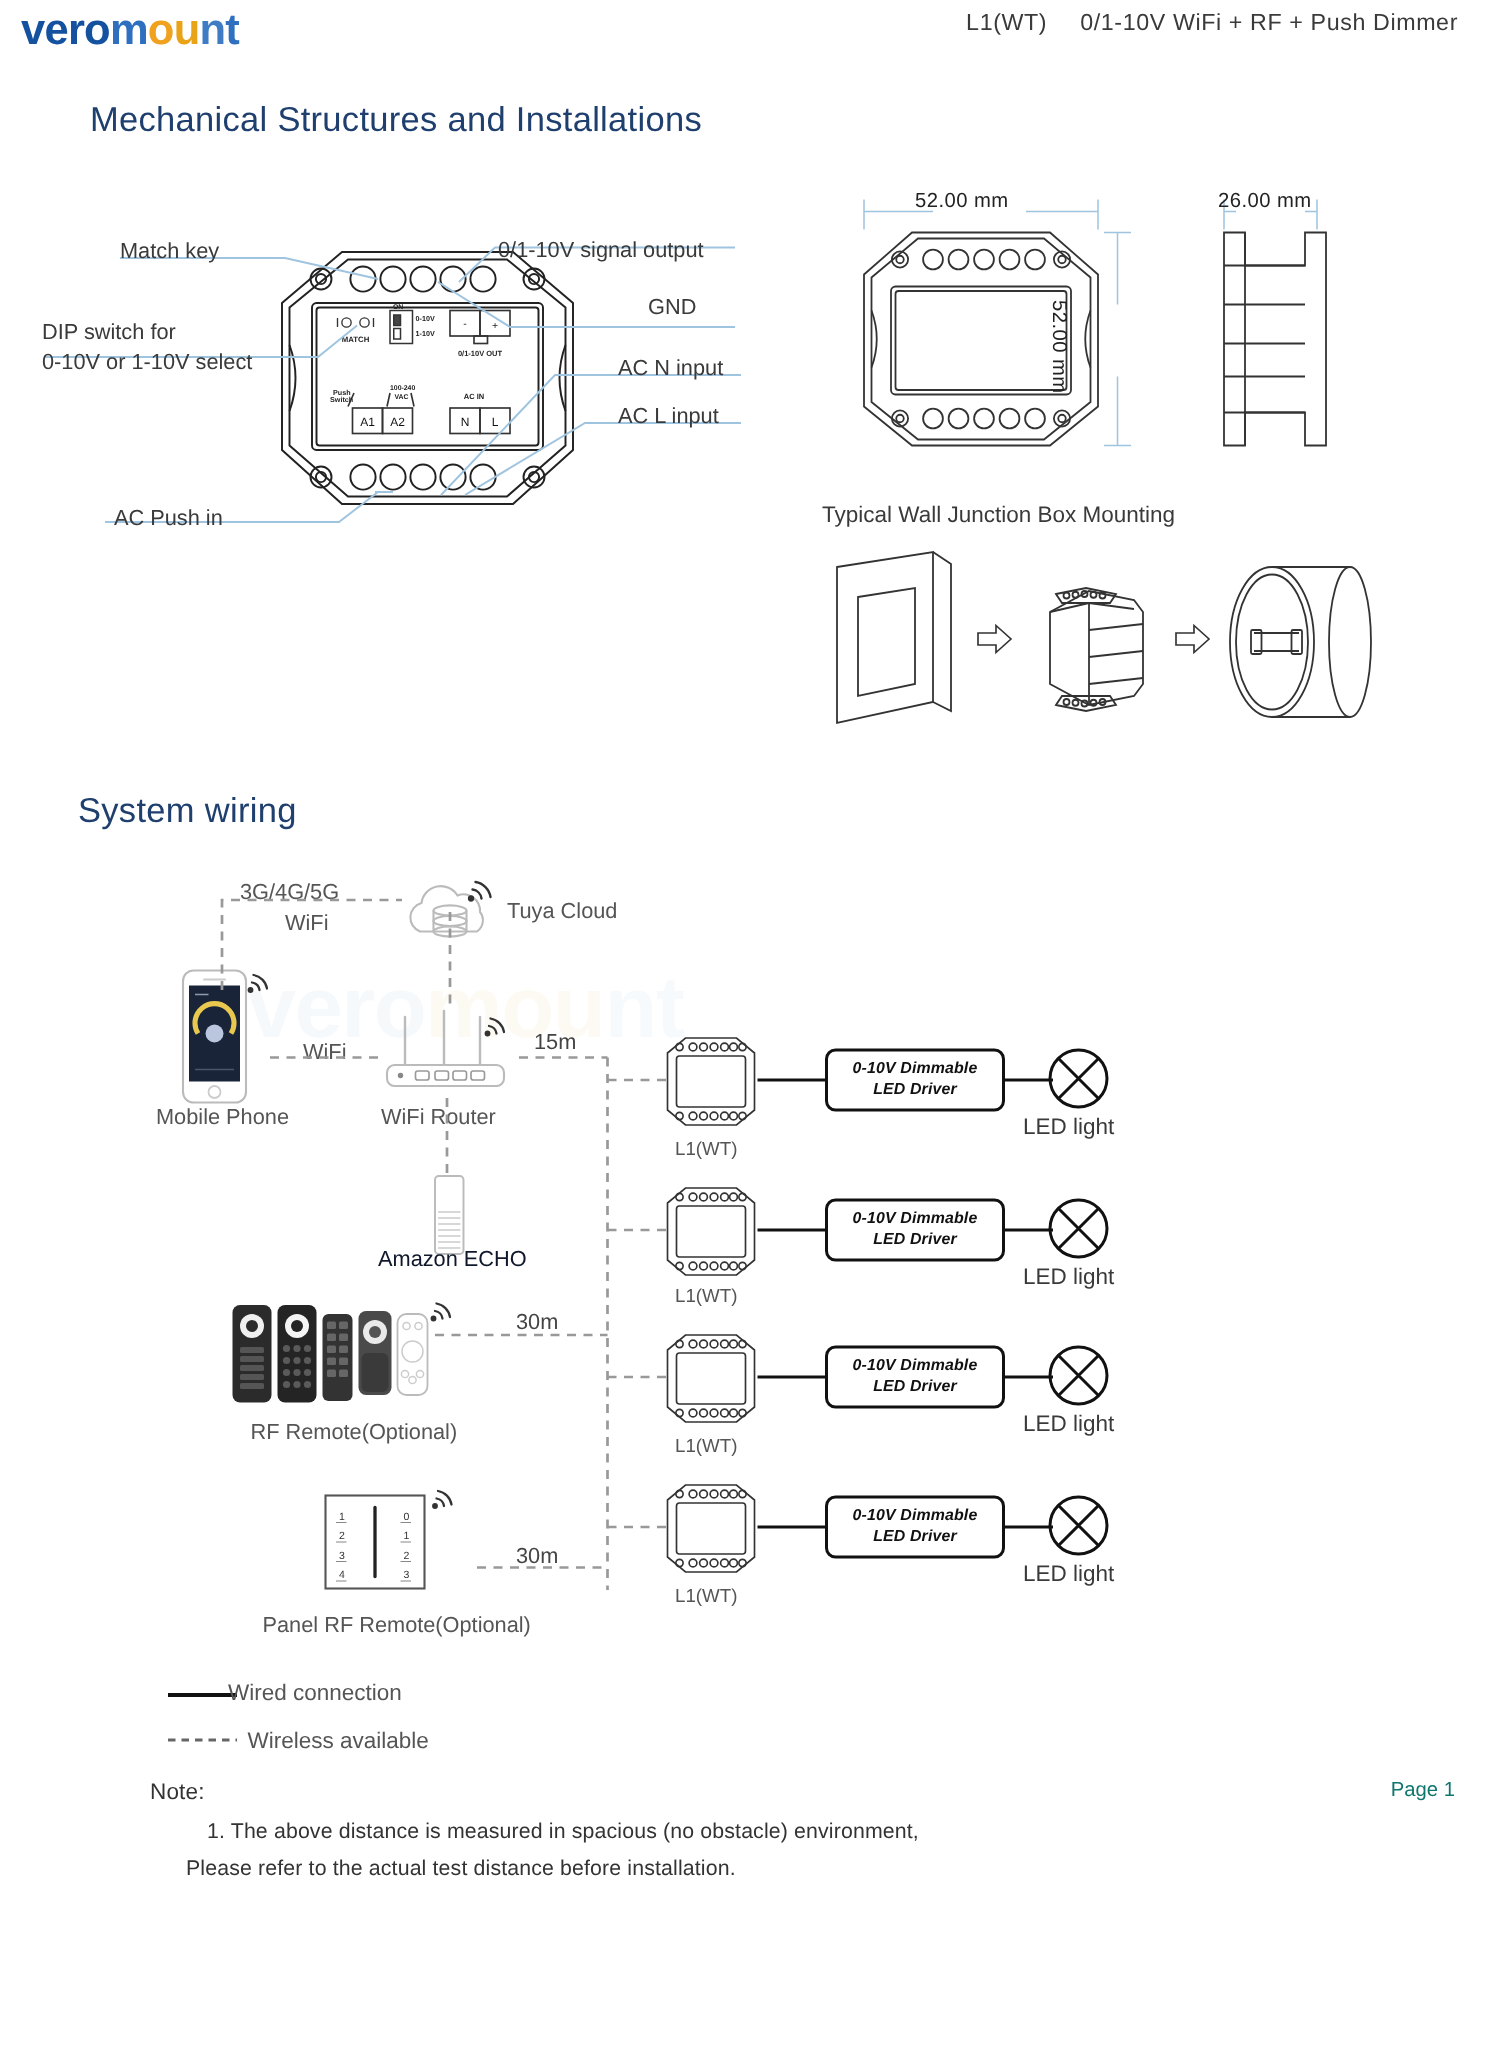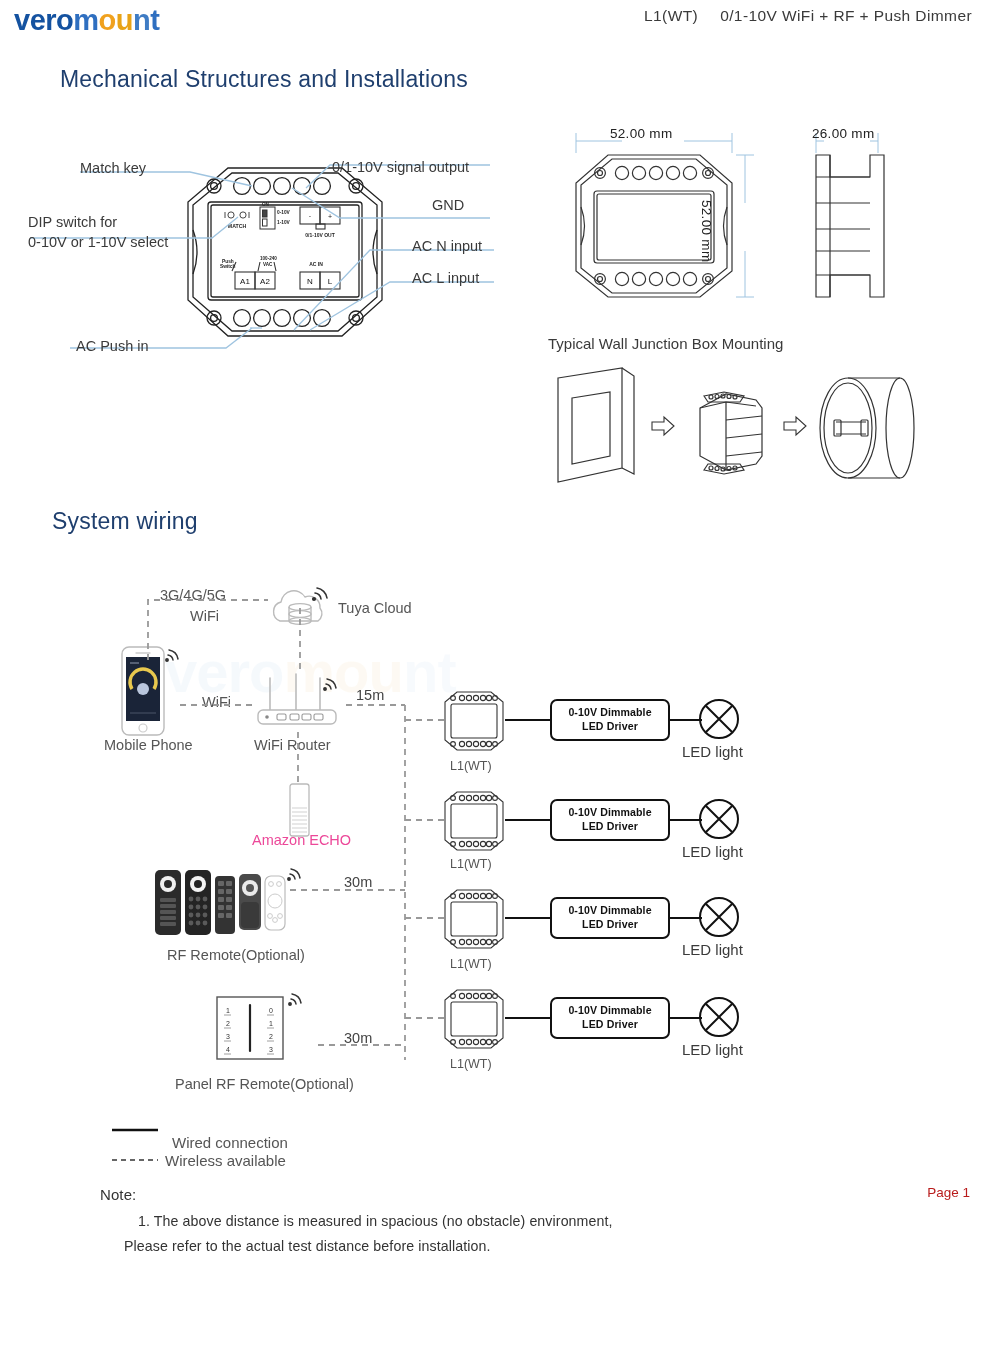--- a/index.html
+++ b/index.html
@@ -34,29 +34,30 @@
     opacity:0.13; pointer-events:none; user-select:none;
   }
 
   
   .driver {
     position:absolute; width:120px; height:42px;
     border:2.2px solid #111; border-radius:7px;
     display:flex; flex-direction:column; align-items:center; justify-content:center;
     font-size:10.6px; font-weight:700; color:#111; line-height:1.32; background:#fff;
     letter-spacing:0.1px;
+    font-style:italic;
   }
   .ledlabel { position:absolute; font-size:15px; color:#3a3a3a; white-space:nowrap; }
   .devlabel { position:absolute; font-size:12.5px; color:#555; white-space:nowrap; }
   .distlabel { position:absolute; font-size:14.5px; color:#444; white-space:nowrap; }
   .wire { position:absolute; background:#111; height:2.2px; }
 
   .legend-txt { position:absolute; font-size:15px; color:#555; }
   .note-txt { position:absolute; font-size:14.2px; color:#333; white-space:nowrap; letter-spacing:0.1px; }
-  .pagenum { position:absolute; right:30px; bottom:22px; font-size:13.5px; color:#b91c1c; }
+  .pagenum { position:absolute; right:30px; bottom:22px; font-size:13.5px; color:#0f766e; }
 </style>
 </head>
 <body>
 
 <div class="page">
 
   <div class="logo">
     <span style="color:#1452a0">vero</span><span style="color:#2f6fc0">m</span><span style="color:#f0a11e">o</span><span style="color:#e8a317">u</span><span style="color:#3f7cc4">n</span><span style="color:#2f6fc0">t</span>
   </div>
 
@@ -267,21 +268,21 @@
       <ellipse cx="300" cy="68" rx="28" ry="50"></ellipse>
       <ellipse cx="300" cy="68" rx="24" ry="45"></ellipse>
       <path d="M300,18 L352,18 M300,118 L352,118"></path>
       <ellipse cx="352" cy="68" rx="14" ry="50"></ellipse>
       <path d="M288,62 L318,62 M288,74 L318,74"></path>
       <rect x="286" y="60" width="7" height="16" rx="1"></rect>
       <rect x="313" y="60" width="7" height="16" rx="1"></rect>
     </g>
   </svg>
 
-  <div class="h1" style="left:52px; top:508px;">System wiring</div>
+  <div class="h1" style="left:52px; top:527px;">System wiring</div>
 
   <div class="watermark">
     <span style="color:#b9d4ee">vero</span><span style="color:#f3d8a8">mou</span><span style="color:#c9dcf0">nt</span>
   </div>
 
   <svg style="left:268px; top:585px;" width="70" height="46">
     <g fill="none" stroke="#bbb" stroke-width="1.4">
       <path d="M12,36 a10,10 0 0,1 1,-19 a13,13 0 0,1 24,-5 a11,11 0 0,1 15,11 a9,9 0 0,1 -2,13 Z"></path>
       <ellipse cx="32" cy="22" rx="11" ry="3.4"></ellipse>
       <ellipse cx="32" cy="29" rx="11" ry="3.4"></ellipse>
@@ -338,21 +339,21 @@
   </svg>
   <div class="lbl" style="left:254px; top:735px; color:#555;">WiFi Router</div>
   <div class="lbl" style="left:202px; top:692px; color:#555;">WiFi</div>
 
   <svg style="left:285px; top:782px;" width="30" height="58">
     <rect x="5" y="2" width="19" height="52" rx="2.5" fill="#fff" stroke="#bbb" stroke-width="1.3"></rect>
     <g stroke="#ccc" stroke-width="0.9">
       <path d="M7,26 h15 M7,30 h15 M7,34 h15 M7,38 h15 M7,42 h15 M7,46 h15 M7,50 h15"></path>
     </g>
   </svg>
-  <div class="lbl" style="left:252px; top:830px; color:#ec4899;">Amazon ECHO</div>
+  <div class="lbl" style="left:252px; top:830px; color:#0f172a;">Amazon ECHO</div>
 
   <svg style="left:155px; top:868px;" width="130" height="70">
     <g>
       <rect x="0" y="2" width="26" height="65" rx="5" fill="#2b2b2b"></rect>
       <circle cx="13" cy="16" r="8" fill="#f0f0f0"></circle>
         <circle cx="13" cy="16" r="4" fill="#2b2b2b"></circle>
       <g fill="#555">
           <rect x="5" y="30" width="16" height="4" rx="1"></rect>
           <rect x="5" y="36" width="16" height="4" rx="1"></rect>
           <rect x="5" y="42" width="16" height="4" rx="1"></rect>
@@ -602,21 +603,21 @@
   <svg style="left:698px; top:996px;" width="44" height="44">
     <circle cx="21" cy="21" r="19" fill="none" stroke="#111" stroke-width="2"></circle>
     <path d="M8,8 L34,34 M34,8 L8,34" stroke="#111" stroke-width="2"></path>
   </svg>
   <div class="ledlabel" style="left:682px; top:1041px;">LED light</div>
 
   <svg style="left:110px; top:1122px;" width="60" height="48">
     <path d="M2,8 L48,8" stroke="#111" stroke-width="2.6"></path>
     <path d="M2,38 L48,38" stroke="#666" stroke-width="2" stroke-dasharray="5,4"></path>
   </svg>
-  <div class="legend-txt" style="left:172px; top:1120px;margin-top:14px;">Wired connection</div>
+  <div class="legend-txt" style="left:152px; top:1120px;">Wired connection</div>
   <div class="legend-txt" style="left:165px; top:1152px;">Wireless available</div>
 
   <div class="note-txt" style="left:100px; top:1186px; font-size:15px;">Note:</div>
   <div class="note-txt" style="left:112px; top:1213px;margin-left:26px;">1. The above distance is measured in spacious (no obstacle) environment,</div>
   <div class="note-txt" style="left:124px; top:1238px;">Please refer to the actual test distance before installation.</div>
 
   <div class="pagenum">Page 1</div>
 
 </div>
 

